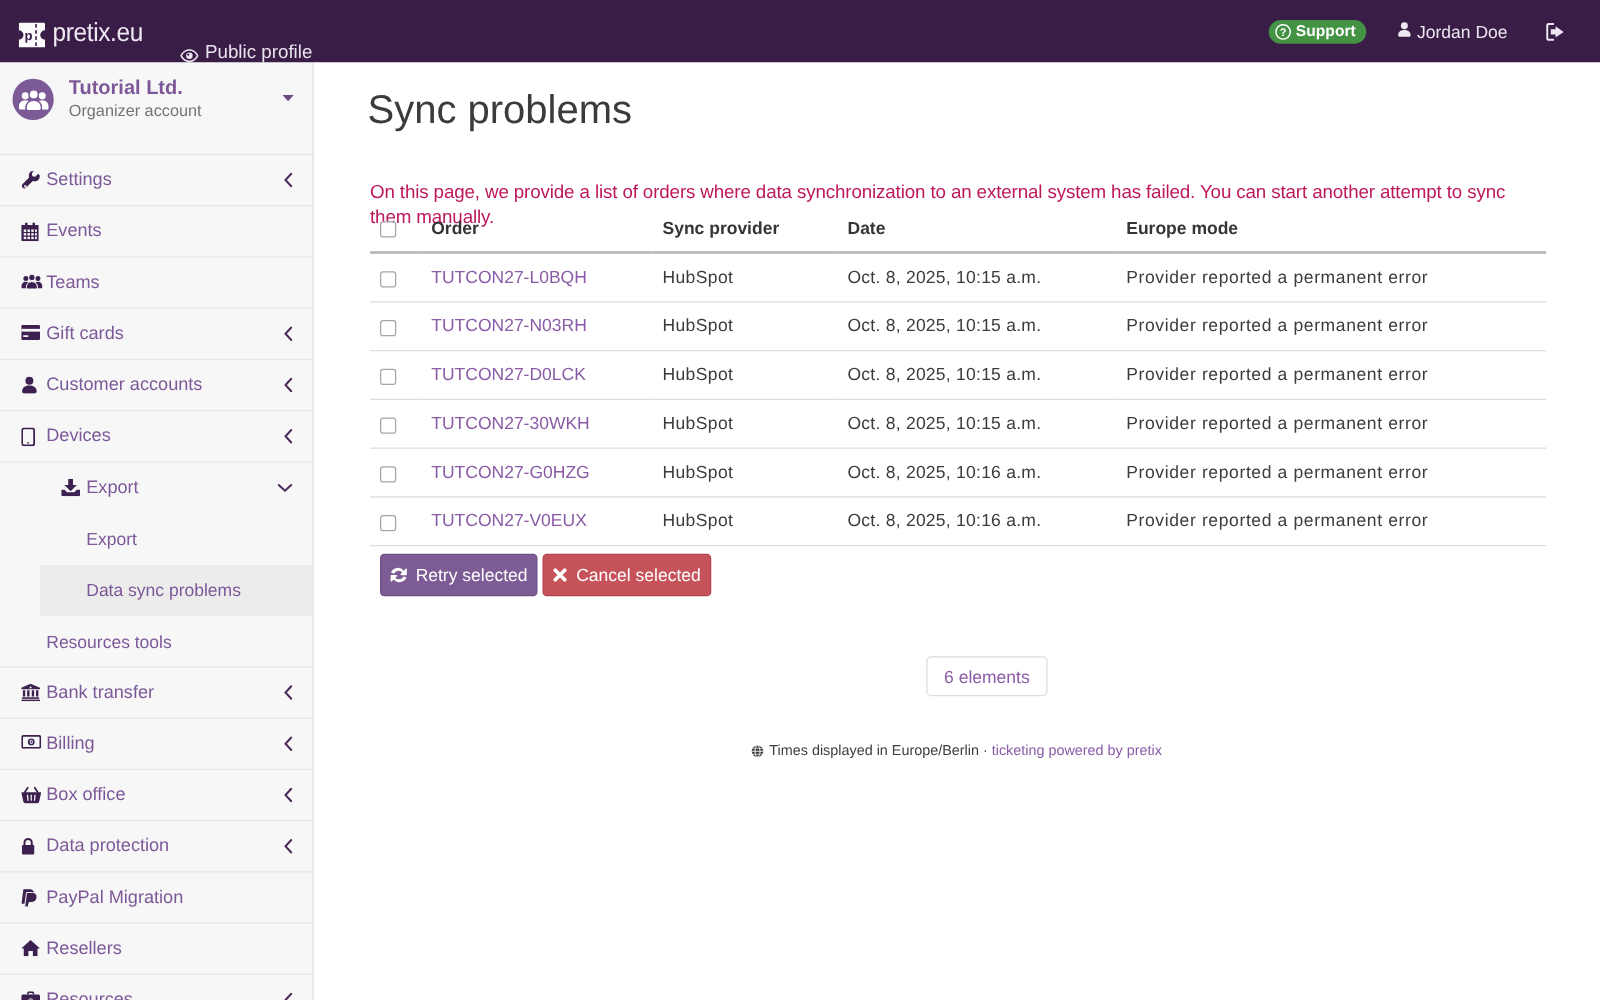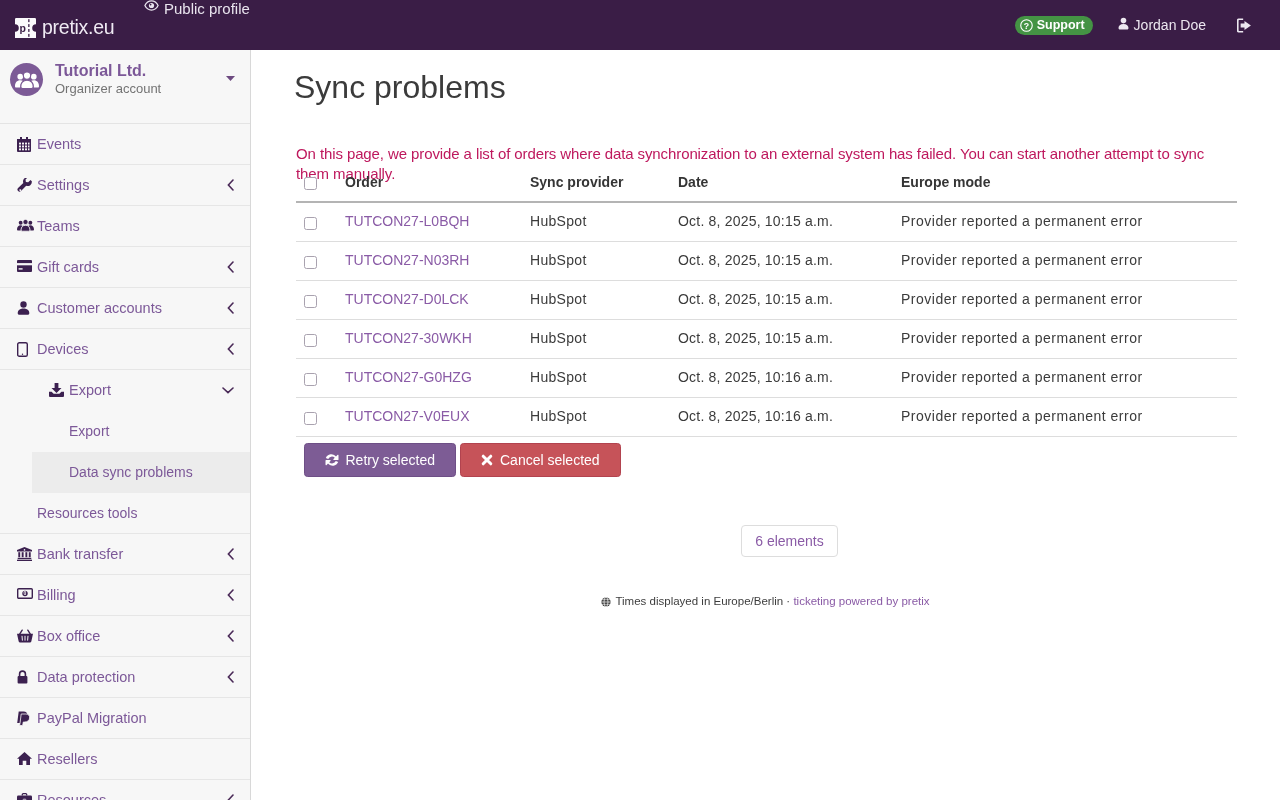--- a/index.html
+++ b/index.html
@@ -3,21 +3,21 @@
 <meta charset="utf-8">
 <style>
 * { box-sizing: border-box; margin:0; padding:0; }
 html,body { width:1280px; height:800px; overflow:hidden; }
 body { font-family:"Liberation Sans", sans-serif; background:#fff; color:#3b3b3b; font-size:14px; }
 a { text-decoration:none; }
 
 .nav { position:absolute; left:0; top:0; width:1280px; height:50px; background:#3a1d46; }
 .nav .brand { position:absolute; left:15px; top:16px; display:flex; align-items:center; }
 .brandtext { color:#efeaf3; font-size:21px; letter-spacing:-0.3px; margin-left:6px; transform:scaleX(0.93); transform-origin:left center; position:relative; top:-1.5px; }
-.pubprofile { position:absolute; left:144px; top:0; height:50px; display:flex; align-items:flex-start; color:#e9e4ee; font-size:15px; }
+.pubprofile { position:absolute; left:144px; top:0; height:50px; display:flex; align-items:flex-end; color:#e9e4ee; font-size:15px; }
 .pubprofile svg { margin-right:5px; }
 .navright { position:absolute; right:0; top:0; height:50px; display:flex; align-items:center; }
 .support { background:#449344; color:#fff; font-weight:bold; font-size:12.5px; height:19px; border-radius:10px; display:flex; align-items:center; padding:0 8px 0 5px; }
 .support svg { margin-right:4px; }
 .jordan { color:#ece7f0; font-size:14px; display:flex; margin-left:25px; }
 .jordan svg { margin-right:5px; }
 .logout { margin-left:31px; margin-right:29px; display:flex; align-items:center; }
 
 .sidebar { position:absolute; left:0; top:50px; width:251px; height:750px; background:#f7f7f7; border-right:1px solid #d8d8d8; }
 .orghead { height:74px; border-bottom:1px solid #e4e4e4; position:relative; }
@@ -37,21 +37,21 @@
 .desc { position:absolute; left:45px; top:62px; font-size:15px; line-height:20px; color:#be185d; letter-spacing:-0.1px;margin-top:32px; }
 table { position:absolute; left:45px; top:113.5px; width:941px; border-collapse:collapse; table-layout:fixed; }
 th { text-align:left; font-weight:bold; color:#353535; font-size:14px; padding:8px; border-bottom:2px solid #b4b4b4; line-height:21px; }
 td { padding:8.5px 8px; font-size:14px; border-bottom:1px solid #ddd; line-height:21px; color:#3b3b3b; }
 td:nth-child(3) { letter-spacing:0.3px; }
 td:nth-child(4) { letter-spacing:0.2px; }
 td:nth-child(5) { letter-spacing:0.5px; }
 td a { color:#8a5ba6; }
 .cb { width:13px; height:13px; border:1px solid #a9a2af; border-radius:2.5px; background:#fff; margin-top:4px; }
 .btnrow { position:absolute; left:52.5px; top:392.5px; display:flex; }
-.btn { height:34px; border-radius:3.5px; color:#fff; font-size:14px; display:flex; align-items:center; padding:0 20px; }
+.btn { height:34px; border-radius:3.5px; color:#fff; font-size:14px; display:flex; align-items:center; padding:0 7px; }
 .btn svg { margin-right:7px; }
 .btn-retry { background:#7d5c95; border:1px solid #6e4f86; }
 .btn-cancel { background:#c65359; border:1px solid #b2434f; margin-left:4px;justify-content:center; }
 .pager { position:absolute; left:467px; top:474.5px; width:97px; height:32px; border:1px solid #ddd; border-radius:4px; background:#fff; color:#8a5ba6; font-size:14px; text-align:center; line-height:30px;margin-left:23px; }
 .footer { position:absolute; left:0; top:545px; width:1029px; text-align:center; font-size:11.5px; color:#3d3d3d; }
 .footer a { color:#8a5ba6; }
 .footer svg { vertical-align:-2px; margin-right:4px; }
 </style>
 </head>
 <body>
@@ -113,43 +113,43 @@
           </g>
         </svg>
       </div>
     <div class="orgname">Tutorial Ltd.</div>
     <div class="orgsub">Organizer account</div>
     <svg class="orgcaret" width="9" height="5" viewBox="0 0 9 5">
         <path fill="#6d4a80" d="M0 0 h9 L4.5 5 z"></path>
       </svg>
   </div>
   <div id="menu">
+      <a class="sitem"><svg class="ic" width="15" height="15" viewBox="0 0 15 15">
+          <path fill="#3c2150" d="M14.8 3.3 a4.2 4.2 0 0 1-5.6 4.5 L4 13 a2 2 0 1 1-2.9-2.9 l5.2-5.2 a4.2 4.2 0 0 1 4.5-5.6 L8.5 1.6 8.9 3.9 11.2 4.3 13.5 2 z M2.7 12.8 a0.9 0.9 0 1 0-0.1-0.1 z"></path>
+        </svg>Settings<svg class="chev" width="7" height="12" viewBox="0 0 7 12">
+          <path d="M6 1 L1.4 6 L6 11" stroke="#4a2a58" stroke-width="1.6" fill="none" stroke-linecap="round"></path>
+        </svg></a>
       <a class="sitem"><svg class="ic" width="14" height="15" viewBox="0 0 14 15">
           <path fill="#3c2150" d="M3 0 h2 v2 H3 z M9 0 h2 v2 H9 z"></path>
           <path fill="#3c2150" d="M0 2 h14 v12 a1 1 0 0 1-1 1 H1 a1 1 0 0 1-1-1 z"></path>
           <g fill="#f7f7f7">
             <rect x="2" y="5.6" width="2" height="1.9"></rect>
             <rect x="5" y="5.6" width="2" height="1.9"></rect>
             <rect x="8" y="5.6" width="2" height="1.9"></rect>
             <rect x="11" y="5.6" width="1.5" height="1.9"></rect>
             <rect x="2" y="8.5" width="2" height="1.9"></rect>
             <rect x="5" y="8.5" width="2" height="1.9"></rect>
             <rect x="8" y="8.5" width="2" height="1.9"></rect>
             <rect x="11" y="8.5" width="1.5" height="1.9"></rect>
             <rect x="2" y="11.4" width="2" height="1.9"></rect>
             <rect x="5" y="11.4" width="2" height="1.9"></rect>
             <rect x="8" y="11.4" width="2" height="1.9"></rect>
             <rect x="11" y="11.4" width="1.5" height="1.9"></rect>
           </g>
         </svg>Events</a>
-      <a class="sitem"><svg class="ic" width="15" height="15" viewBox="0 0 15 15">
-          <path fill="#3c2150" d="M14.8 3.3 a4.2 4.2 0 0 1-5.6 4.5 L4 13 a2 2 0 1 1-2.9-2.9 l5.2-5.2 a4.2 4.2 0 0 1 4.5-5.6 L8.5 1.6 8.9 3.9 11.2 4.3 13.5 2 z M2.7 12.8 a0.9 0.9 0 1 0-0.1-0.1 z"></path>
-        </svg>Settings<svg class="chev" width="7" height="12" viewBox="0 0 7 12">
-          <path d="M6 1 L1.4 6 L6 11" stroke="#4a2a58" stroke-width="1.6" fill="none" stroke-linecap="round"></path>
-        </svg></a>
       <a class="sitem"><svg class="ic" width="17" height="13" viewBox="0 0 17 13">
           <g fill="#3c2150">
             <circle cx="3.7" cy="3.8" r="2"></circle>
             <path d="M0 10.5 c0-2.6 1.4-4.2 3.7-4.2 0.8 0 1.5 0.2 2 0.6 C4.5 8 3.8 9.6 3.8 10.9 v0.6 H0.8 c-0.5 0-0.8-0.4-0.8-1 z"></path>
             <circle cx="13.3" cy="3.8" r="2"></circle>
             <path d="M17 10.5 c0-2.6-1.4-4.2-3.7-4.2-0.8 0-1.5 0.2-2 0.6 1.2 1.1 1.9 2.7 1.9 4 v0.6 h3 c0.5 0 0.8-0.4 0.8-1 z"></path>
           </g>
           <g fill="#3c2150" stroke="#f7f7f7" stroke-width="0.8">
             <circle cx="8.5" cy="3" r="2.6"></circle>
             <path d="M8.5 6.3 c-2.9 0-4.4 1.9-4.4 4.4 0 0.9 0.4 1.5 1.4 1.5 h6 c1 0 1.4-0.6 1.4-1.5 0-2.5-1.5-4.4-4.4-4.4 z"></path>

